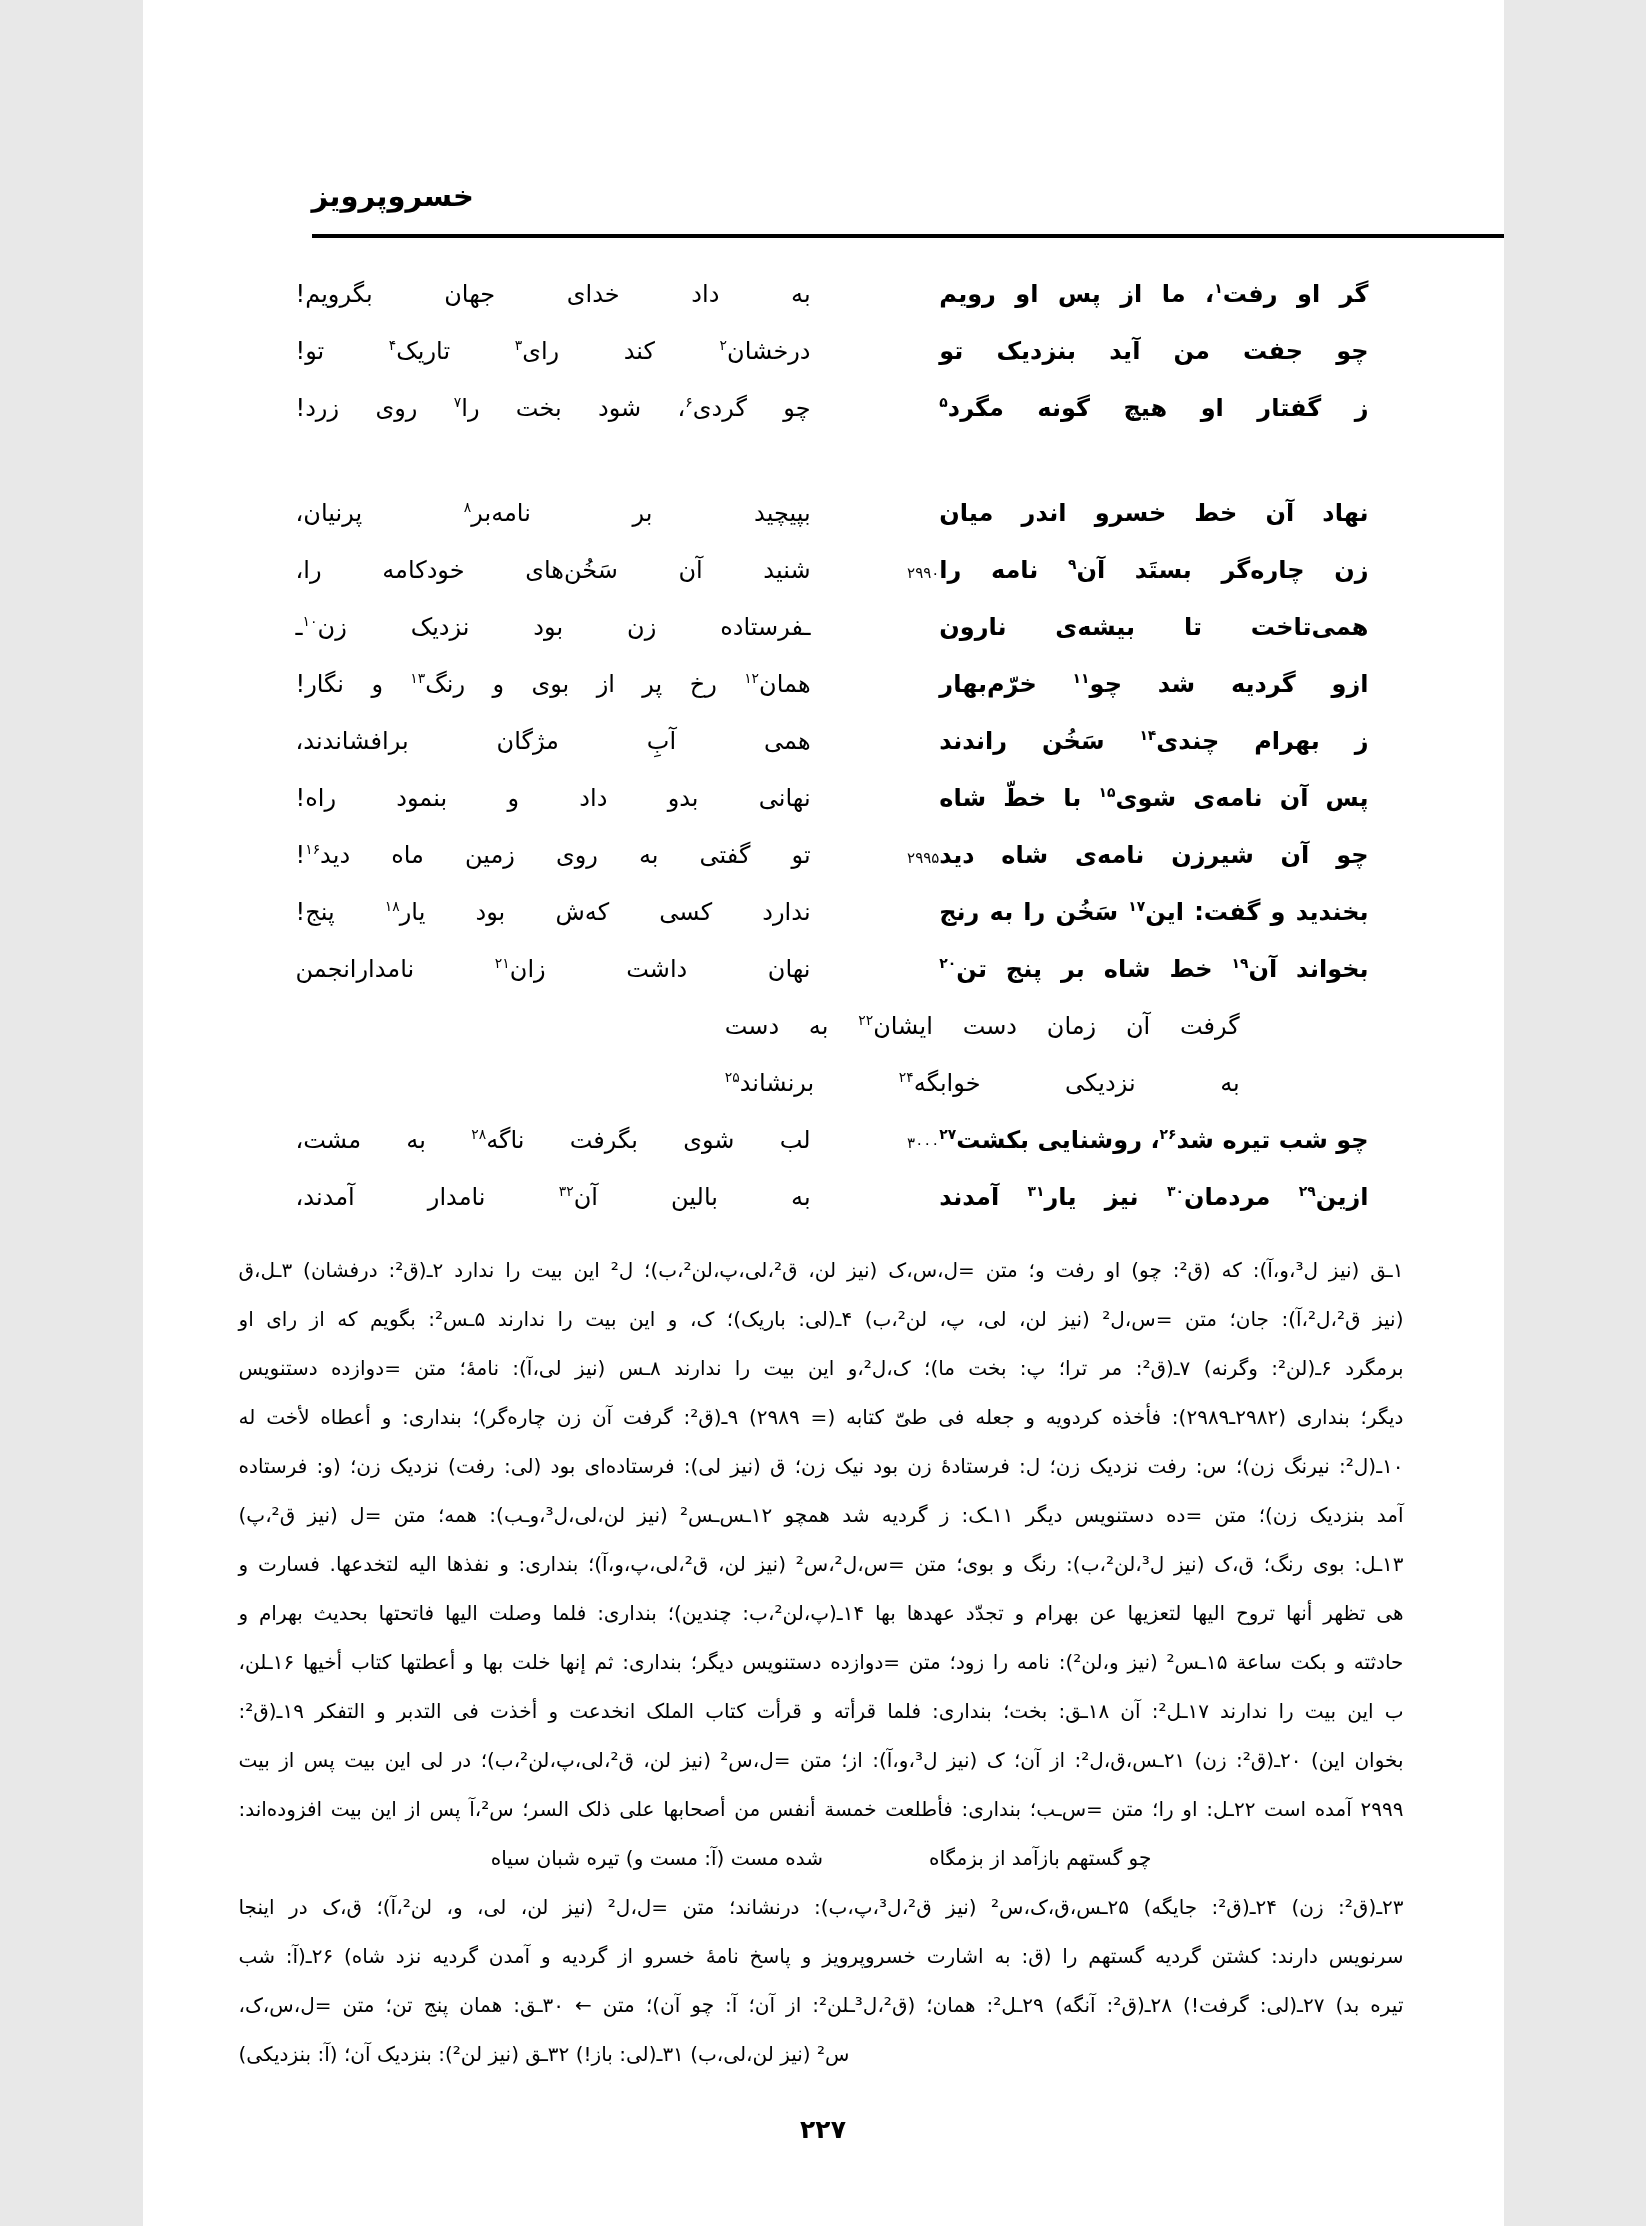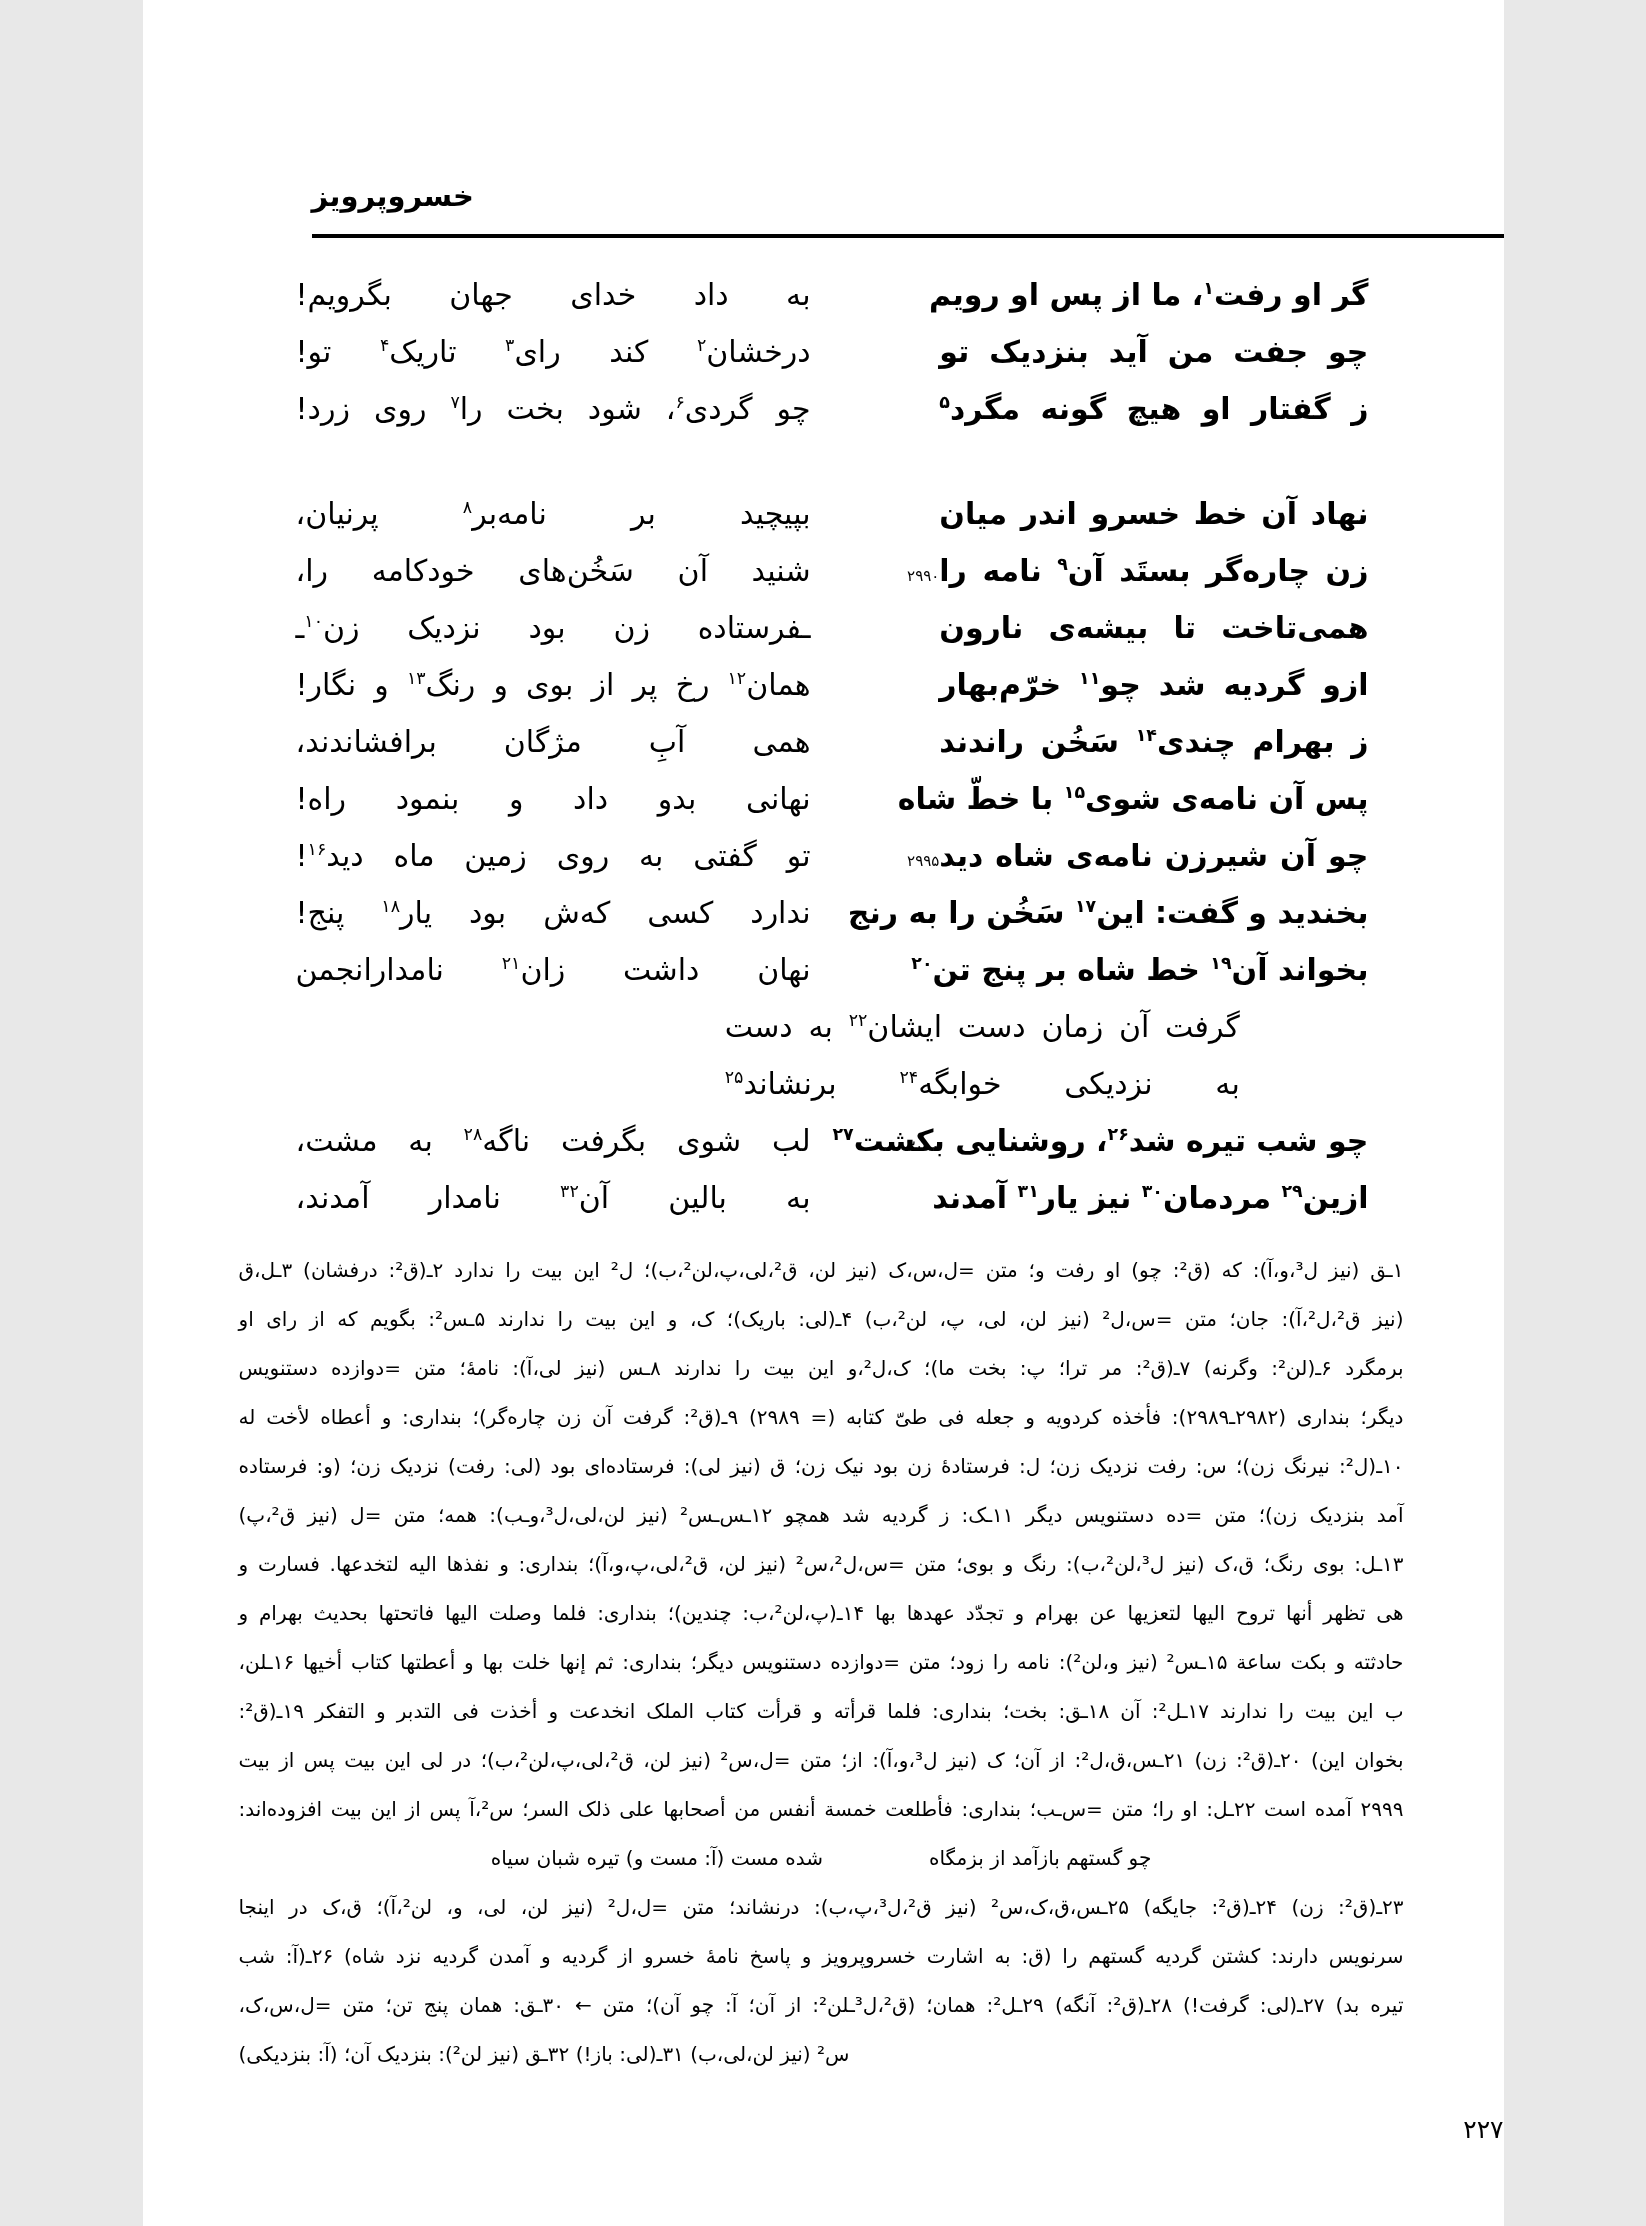--- a/index.html
+++ b/index.html
@@ -25,21 +25,21 @@
   
   .poem{
     position:absolute;top:266px;right:135px;left:153px;
   }
   .vrow{
     display:flex;direction:rtl;align-items:baseline;
     height:57px;
   }
   .vrow.gap-above{margin-top:48px;}
   .hemi{
-    font-size:30px;line-height:57px;
+    font-size:24px;line-height:57px;
     text-align:justify;text-align-last:justify;
     white-space:nowrap;
   }
   .hemi-r{width:40%;font-weight:bold;}
   .hemi-l{width:48%;}
   .vnum{
     width:12%;font-size:15px;line-height:57px;
     text-align:right;white-space:nowrap;
   }
   sup{font-size:58%;line-height:0;vertical-align:super;}
@@ -55,21 +55,21 @@
   .fn-verse{
     display:flex;direction:rtl;justify-content:center;gap:106px;
     line-height:49px;
   }
   .fn-last{
     margin:0;line-height:49px;
     text-align:center;text-align-last:left;
   }
   .page-number{
     position:absolute;top:2115px;left:0;width:100%;
-    font-size:25px;
+    text-align:center;font-size:25px;font-weight:bold;
   }
 </style>
 </head>
 <body>
 
 <div class="page">
 
   <div class="running-head">خسروپرویز</div>
   <hr class="head-rule">
 

